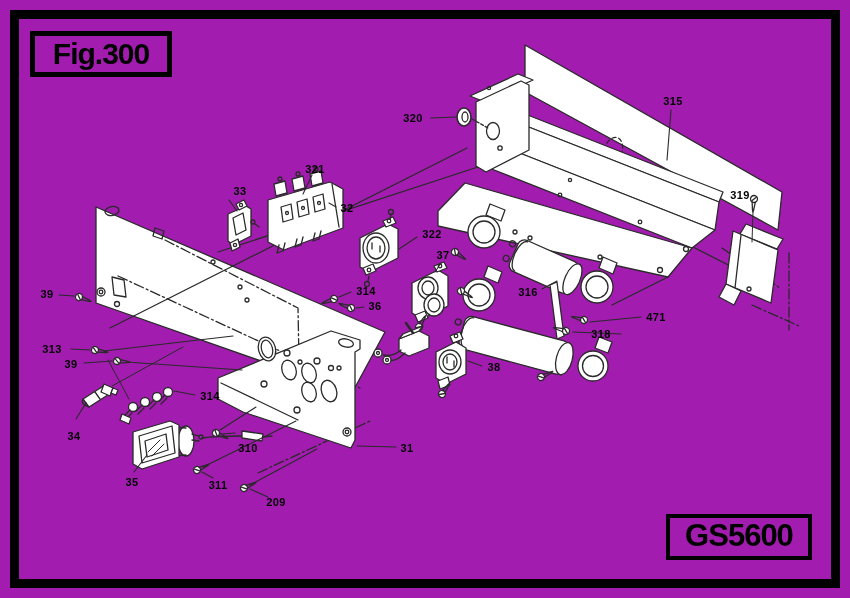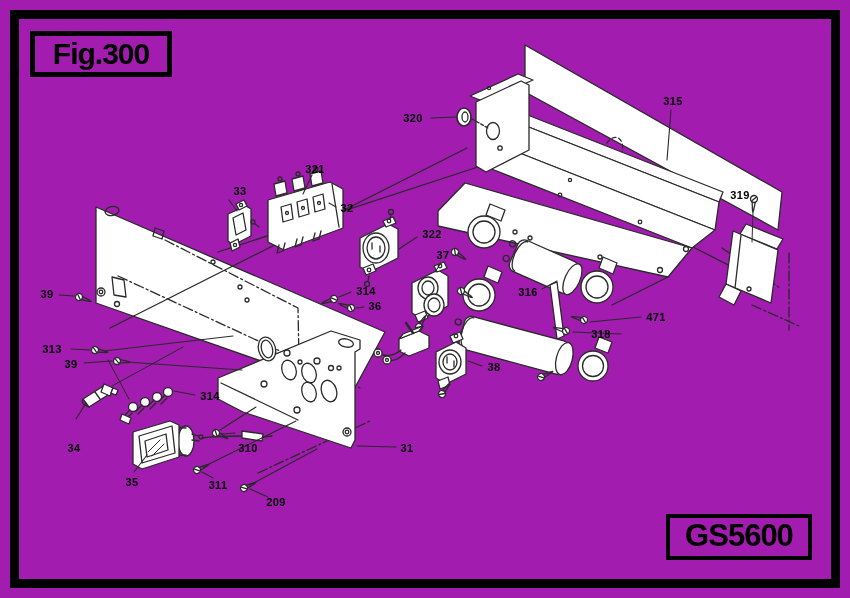--- a/index.html
+++ b/index.html
@@ -343,21 +343,21 @@
       <span class="part-label" style="left: 315px; top: 169px;">321</span>
       <span class="part-label" style="left: 240px; top: 191px;">33</span>
       <span class="part-label" style="left: 347px; top: 208px;">32</span>
       <span class="part-label" style="left: 432px; top: 234px; text-align: right;">322</span>
       <span class="part-label" style="left: 443px; top: 255px;">37</span>
       <span class="part-label" style="left: 366px; top: 291px;">314</span>
       <span class="part-label" style="left: 375px; top: 306px;">36</span>
       <span class="part-label" style="left: 47px; top: 294px;">39</span>
       <span class="part-label" style="left: 52px; top: 349px;">313</span>
       <span class="part-label" style="left: 71px; top: 364px;">39</span>
-      <span class="part-label" style="left: 74px; top: 448px;">34</span>
+      <span class="part-label" style="left: 74px; top: 436px;">34</span>
       <span class="part-label" style="left: 210px; top: 396px;">314</span>
       <span class="part-label" style="left: 248px; top: 448px;">310</span>
       <span class="part-label" style="left: 132px; top: 482px;">35</span>
       <span class="part-label" style="left: 218px; top: 485px;">311</span>
       <span class="part-label" style="left: 276px; top: 502px;">209</span>
       <span class="part-label" style="left: 407px; top: 448px;">31</span>
       <span class="part-label" style="left: 528px; top: 292px;">316</span>
       <span class="part-label" style="left: 656px; top: 317px;">471</span>
       <span class="part-label" style="left: 601px; top: 334px;">318</span>
       <span class="part-label" style="left: 494px; top: 367px;">38</span>

